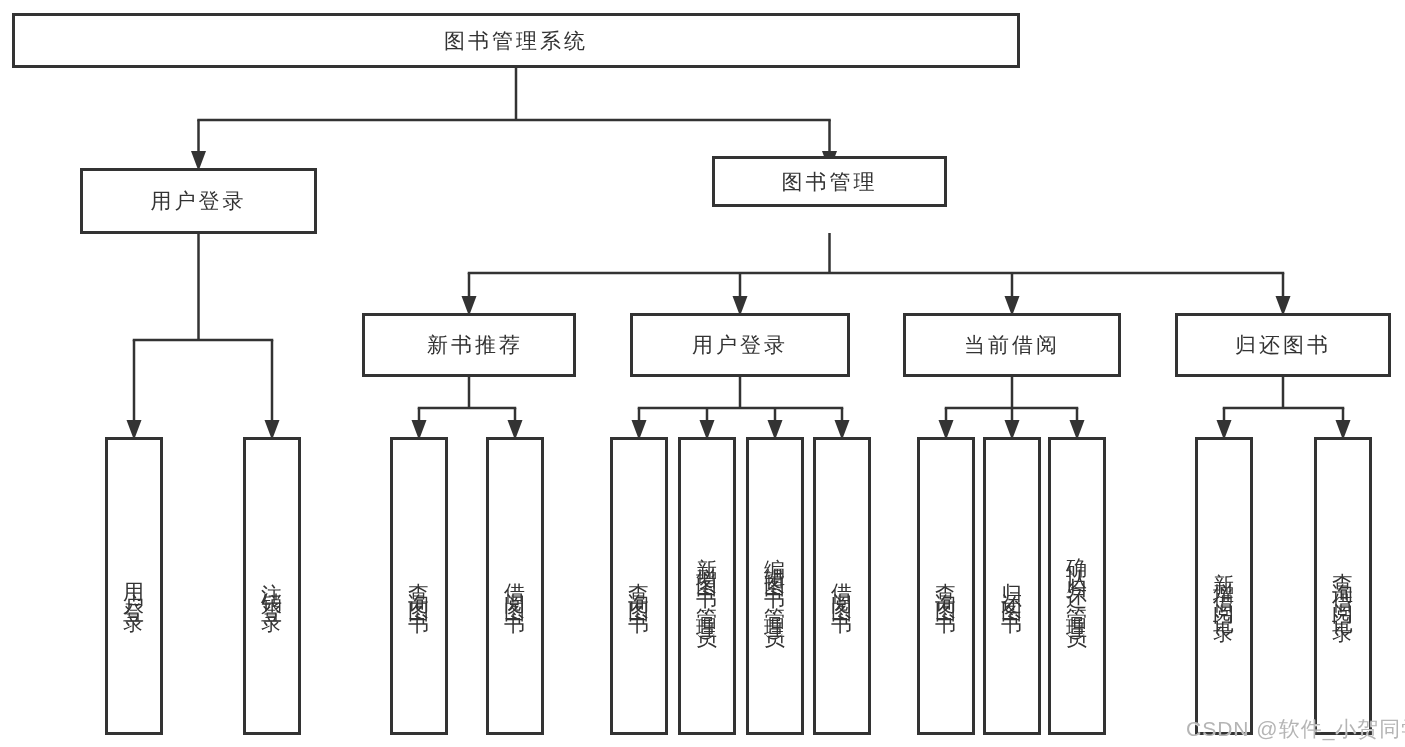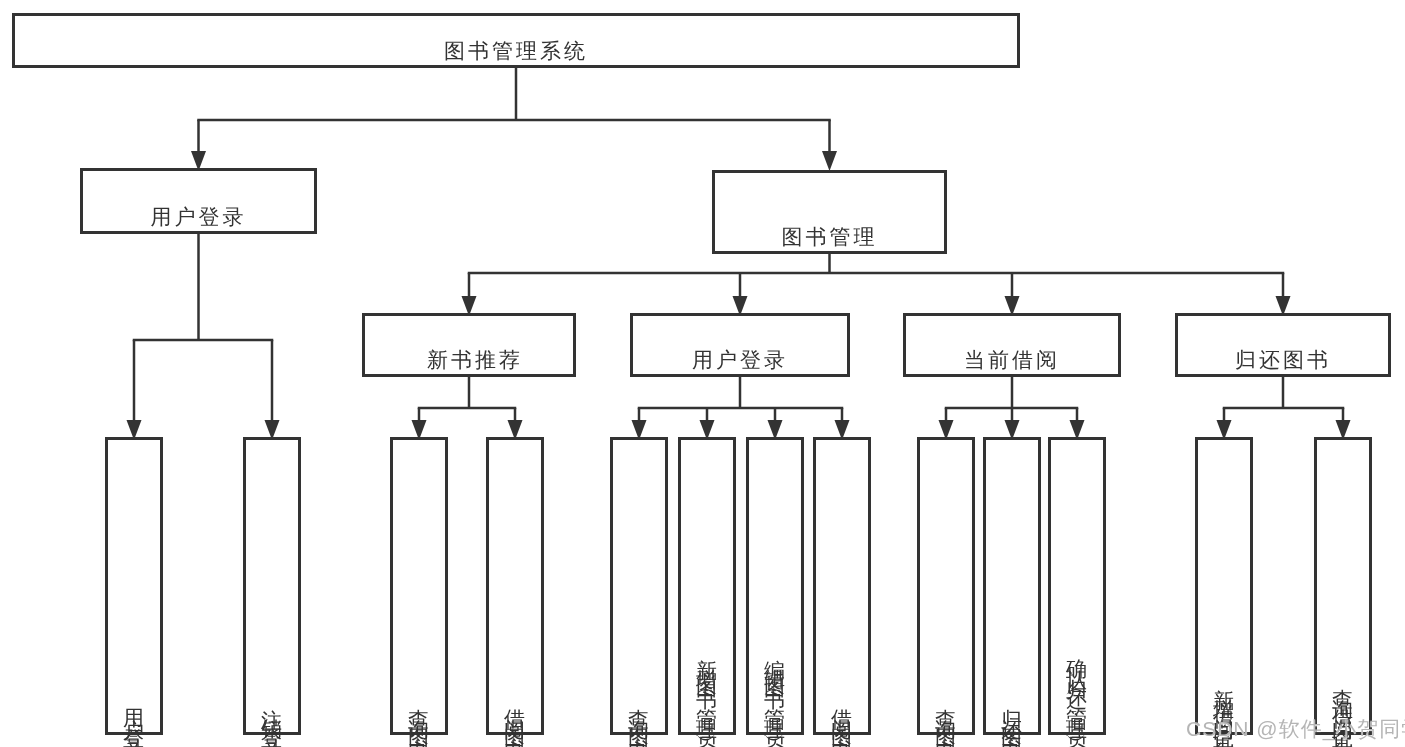--- a/index.html
+++ b/index.html
@@ -16,21 +16,21 @@
     left: 0; top: 0;
     width: 1405px; height: 747px;
     pointer-events: none;
   }
   .node {
     position: absolute;
     box-sizing: border-box;
     background: #ffffff;
     border: 3px solid #333333;
     display: flex;
-    align-items: flex-end;
+    align-items: center;
     justify-content: center;
     color: #333333;
   }
   .h-label span {
     font-size: 21px;
     letter-spacing: 3px;
     white-space: nowrap;
   }
   .v-label span {
     writing-mode: vertical-lr;
@@ -110,21 +110,21 @@
       <polygon points="1343,440 1335.5,420 1350.5,420" fill="#333333"></polygon>
     </svg>
 
   <div class="node h-label" style="left:12px; top:13px; width:1008px; height:55px;">
     <span>图书管理系统</span>
   </div>
 
   <div class="node h-label" style="left:80px; top:168px; width:237px; height:66px;">
     <span>用户登录</span>
   </div>
-  <div class="node h-label" style="left:712px; top:170px; width:235px; height:84px;">
+  <div class="node h-label" style="left:712px; top:156px; width:235px; height:51px;">
     <span>图书管理</span>
   </div>
 
   <div class="node h-label" style="left:362px; top:313px; width:214px; height:64px;padding-left:12px;">
     <span>新书推荐</span>
   </div>
   <div class="node h-label" style="left:630px; top:313px; width:220px; height:64px;">
     <span>用户登录</span>
   </div>
   <div class="node h-label" style="left:903px; top:313px; width:218px; height:64px;">

